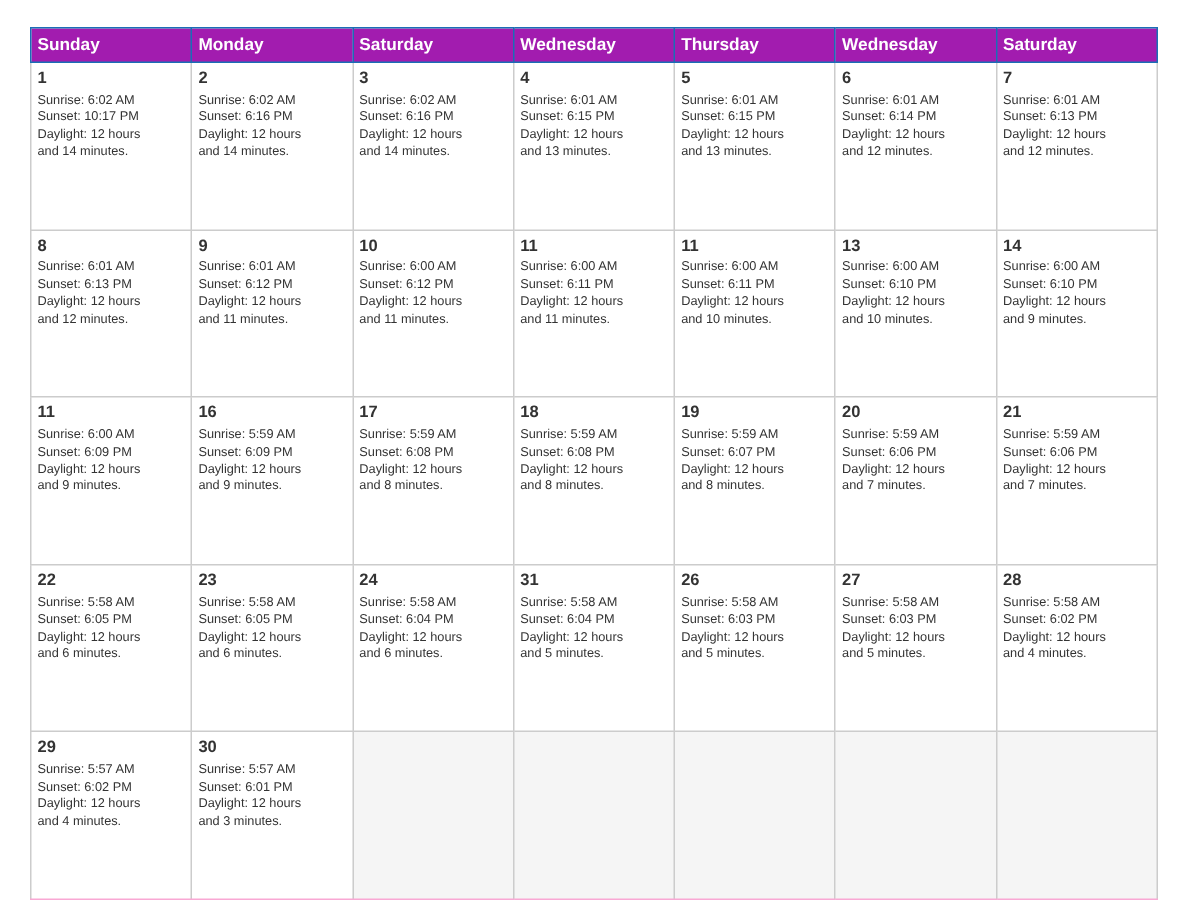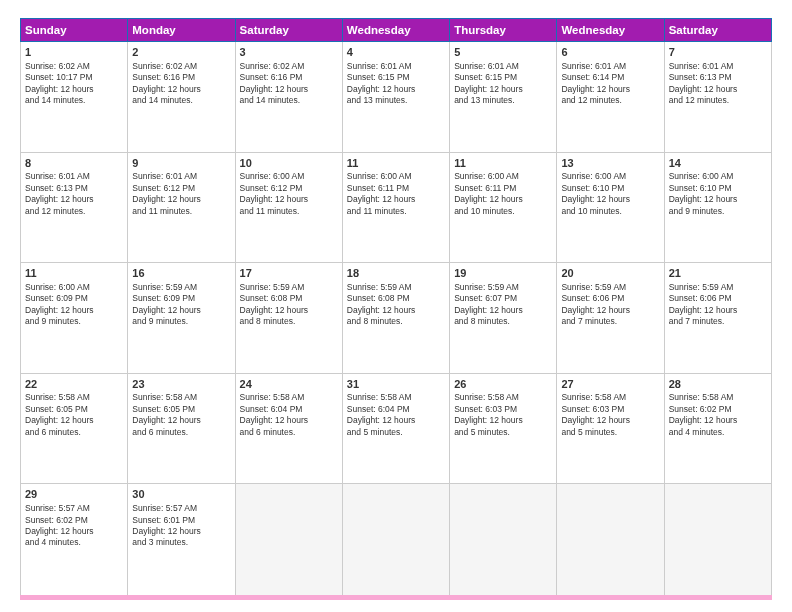--- a/index.html
+++ b/index.html
@@ -69,21 +69,21 @@
     .calendar td.empty {
       background: #f5f5f5;
     }
     .day-num {
       font-size: 11px;
       font-weight: bold;
       display: block;
       margin-bottom: 1px;
     }
     .last-row td {
-      border-bottom: 5px solid #f9a8d4;
+      border-bottom: 1px solid #f9a8d4;
     }
   </style>
 </head>
 <body>
 
 <div class="page">
 
   <table class="calendar">
     <thead>
       <tr id="header-row">

